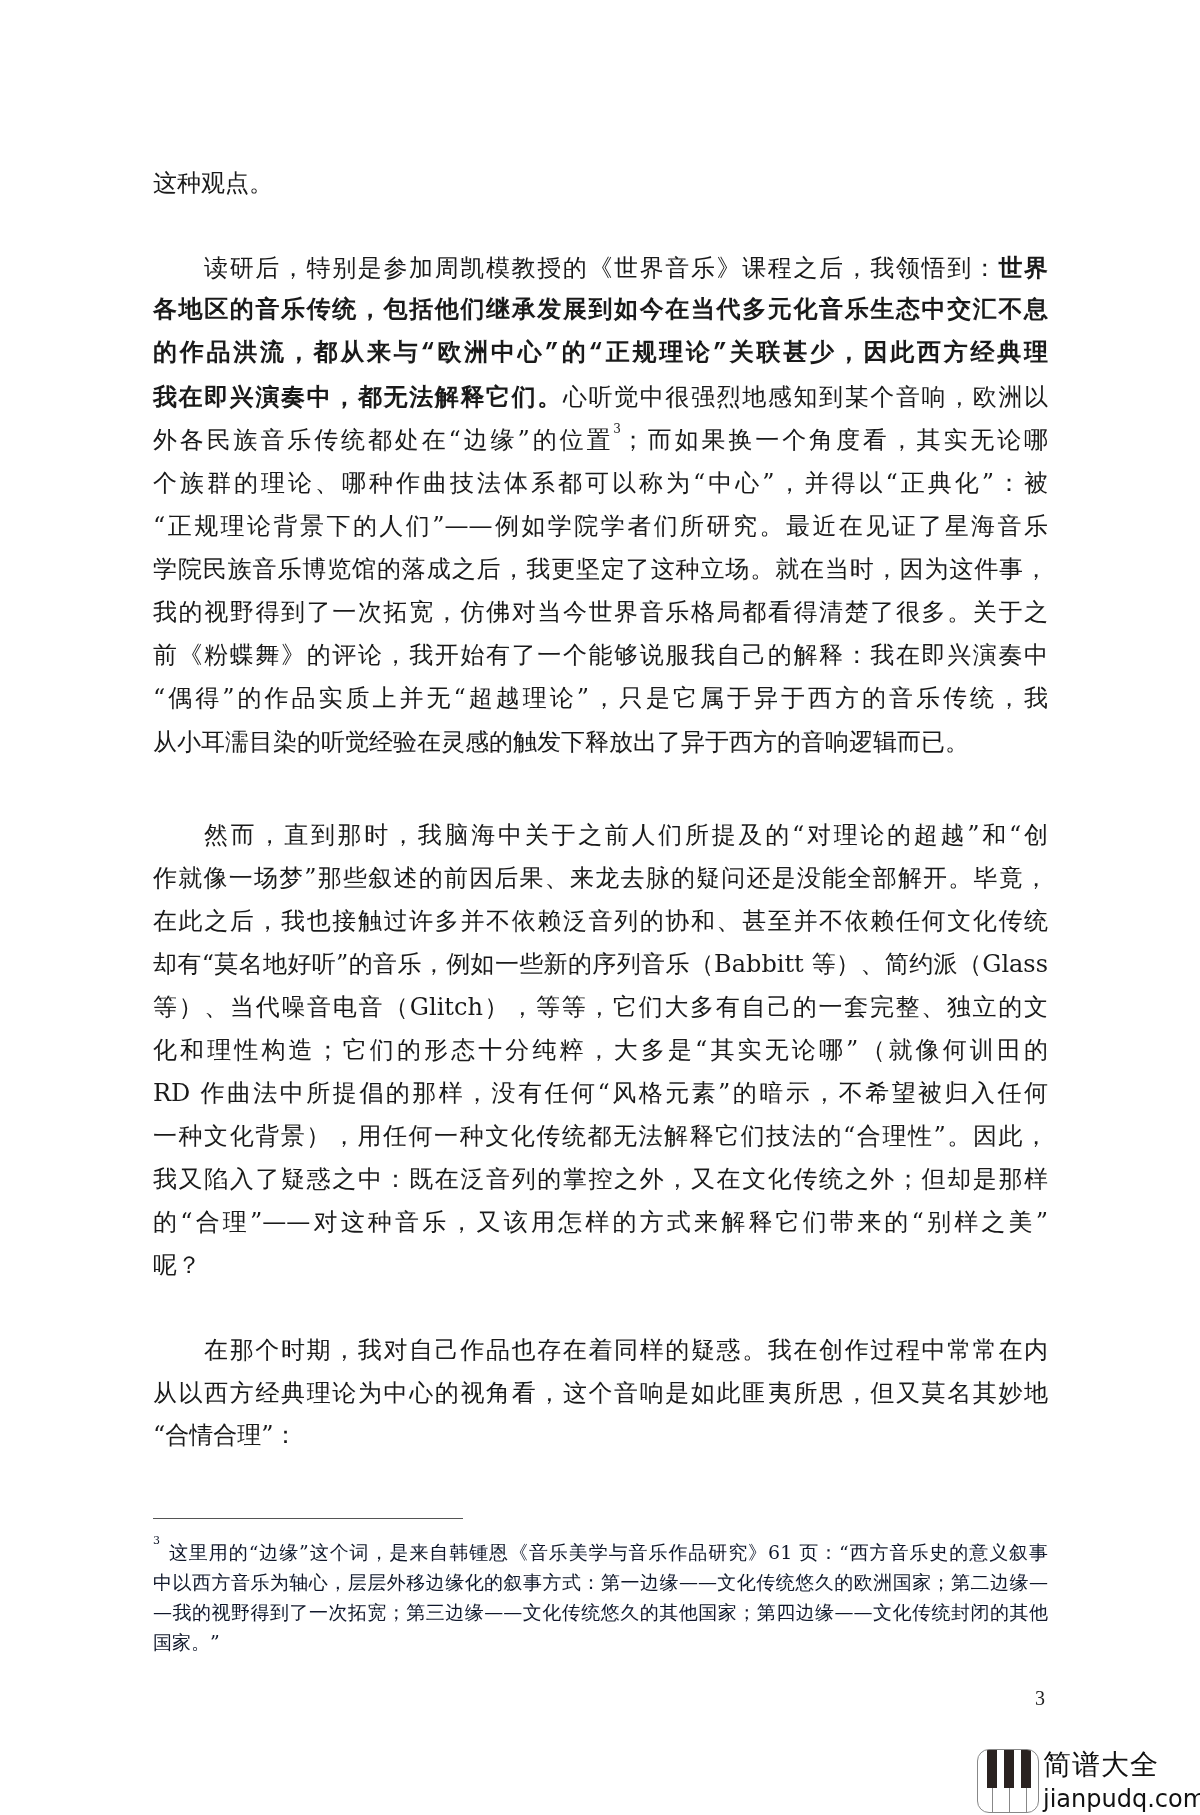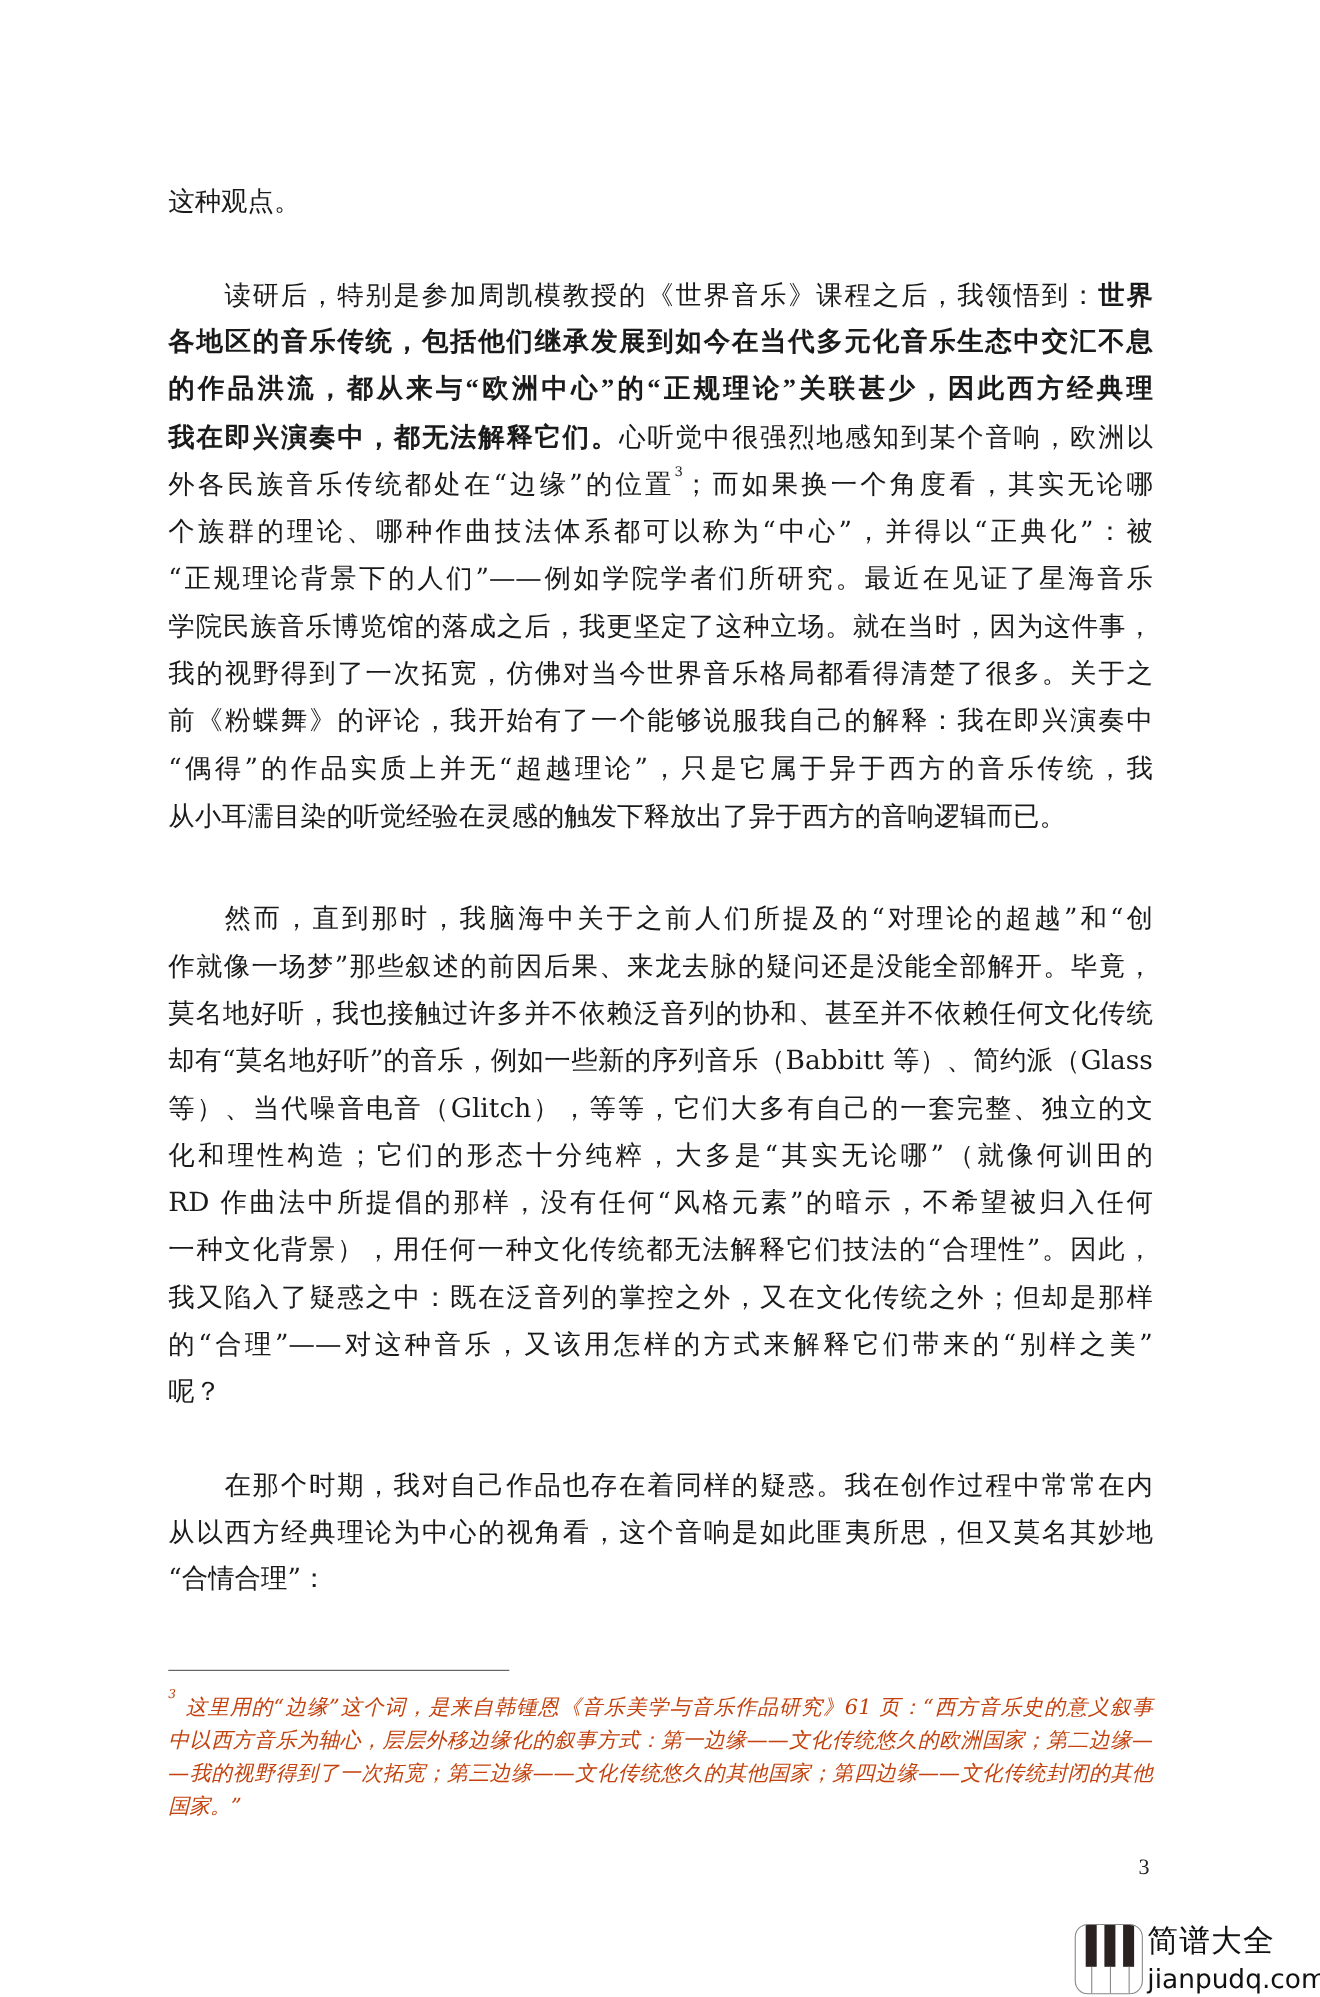--- a/index.html
+++ b/index.html
@@ -3,25 +3,25 @@
 <meta charset="utf-8">
 <style>
   html, body { margin: 0; padding: 0; background: #ffffff; }
   body { width: 1200px; height: 1815px; position: relative; overflow: hidden;
          font-family: "DejaVu Serif", "Liberation Serif", serif; color: #1a1a1a; }
   .line { position: absolute; left: 153px; width: 895px; height: 30px; line-height: 30px;
           font-size: 24px; white-space: nowrap; text-align: justify; text-align-last: justify;
           letter-spacing: 0px; }
   .line.last { text-align-last: left; }
   .line.indent { left: 204px; width: 844px; }
-  .b { font-family: Liberation Serif, serif; font-weight: bold; }
+  .b { font-family: Liberation Mono, monospace; font-weight: bold; }
   sup { font-size: 12px; vertical-align: top; line-height: 12px; position: relative; top: -2px; }
   .rule { position: absolute; left: 153px; top: 1518px; width: 310px; height: 1px; background: #555; }
   .fn { position: absolute; left: 153px; width: 895px; height: 26px; line-height: 26px;
-        font-size: 19px; white-space: nowrap; text-align: justify; text-align-last: justify; color: #c2410c; font-style: italic; }
+        font-size: 19px; white-space: nowrap; text-align: justify; text-align-last: justify; color: #0f172a; }
   .fn.last { text-align-last: left; }
   .fn sup { font-size: 11px; top: -4px; margin-right: 8px; }
   .pagenum { position: absolute; left: 1035px; top: 1685px; font-size: 20px; line-height: 26px;
              font-family: "Liberation Serif", serif; color: #222; }
   .logo { position: absolute; left: 977px; top: 1747px; width: 223px; height: 68px; }
   .keys { position: absolute; left: 0; top: 2px; width: 62px; height: 64px; border: 1.5px solid #888;
           border-radius: 12px; background: #fff; overflow: hidden; box-sizing: border-box; }
   .key-black { position: absolute; top: 0; width: 10px; height: 38px; background: #2a2220; }
   .key-div { position: absolute; top: 38px; width: 1px; height: 26px; background: #888; }
   .logo-cn { position: absolute; left: 66px; top: -4px; font-family: "DejaVu Sans", sans-serif;
@@ -42,21 +42,21 @@
 <div class="line" style="top:468px">个族群的理论、哪种作曲技法体系都可以称为“中心”，并得以“正典化”：被</div>
 <div class="line" style="top:511px">“正规理论背景下的人们”——例如学院学者们所研究。最近在见证了星海音乐</div>
 <div class="line" style="top:554px">学院民族音乐博览馆的落成之后，我更坚定了这种立场。就在当时，因为这件事，</div>
 <div class="line" style="top:597px">我的视野得到了一次拓宽，仿佛对当今世界音乐格局都看得清楚了很多。关于之</div>
 <div class="line" style="top:640px">前《粉蝶舞》的评论，我开始有了一个能够说服我自己的解释：我在即兴演奏中</div>
 <div class="line" style="top:683px">“偶得”的作品实质上并无“超越理论”，只是它属于异于西方的音乐传统，我</div>
 <div class="line last" style="top:727px">从小耳濡目染的听觉经验在灵感的触发下释放出了异于西方的音响逻辑而已。</div>
 
 <div class="line indent" style="top:820px">然而，直到那时，我脑海中关于之前人们所提及的“对理论的超越”和“创</div>
 <div class="line" style="top:863px">作就像一场梦”那些叙述的前因后果、来龙去脉的疑问还是没能全部解开。毕竟，</div>
-<div class="line" style="top:906px">莫名地好听，我也接触过许多并不依赖泛音列的协和、甚至并不依赖任何文化传统</div>
+<div class="line" style="top:906px">在此之后，我也接触过许多并不依赖泛音列的协和、甚至并不依赖任何文化传统</div>
 <div class="line" style="top:949px">却有“莫名地好听”的音乐，例如一些新的序列音乐（Babbitt 等）、简约派（Glass</div>
 <div class="line" style="top:992px">等）、当代噪音电音（Glitch），等等，它们大多有自己的一套完整、独立的文</div>
 <div class="line" style="top:1035px">化和理性构造；它们的形态十分纯粹，大多是“其实无论哪”（就像何训田的</div>
 <div class="line" style="top:1078px">RD 作曲法中所提倡的那样，没有任何“风格元素”的暗示，不希望被归入任何</div>
 <div class="line" style="top:1121px">一种文化背景），用任何一种文化传统都无法解释它们技法的“合理性”。因此，</div>
 <div class="line" style="top:1164px">我又陷入了疑惑之中：既在泛音列的掌控之外，又在文化传统之外；但却是那样</div>
 <div class="line" style="top:1207px">的“合理”——对这种音乐，又该用怎样的方式来解释它们带来的“别样之美”</div>
 <div class="line last" style="top:1250px">呢？</div>
 
 <div class="line indent" style="top:1335px">在那个时期，我对自己作品也存在着同样的疑惑。我在创作过程中常常在内</div>

